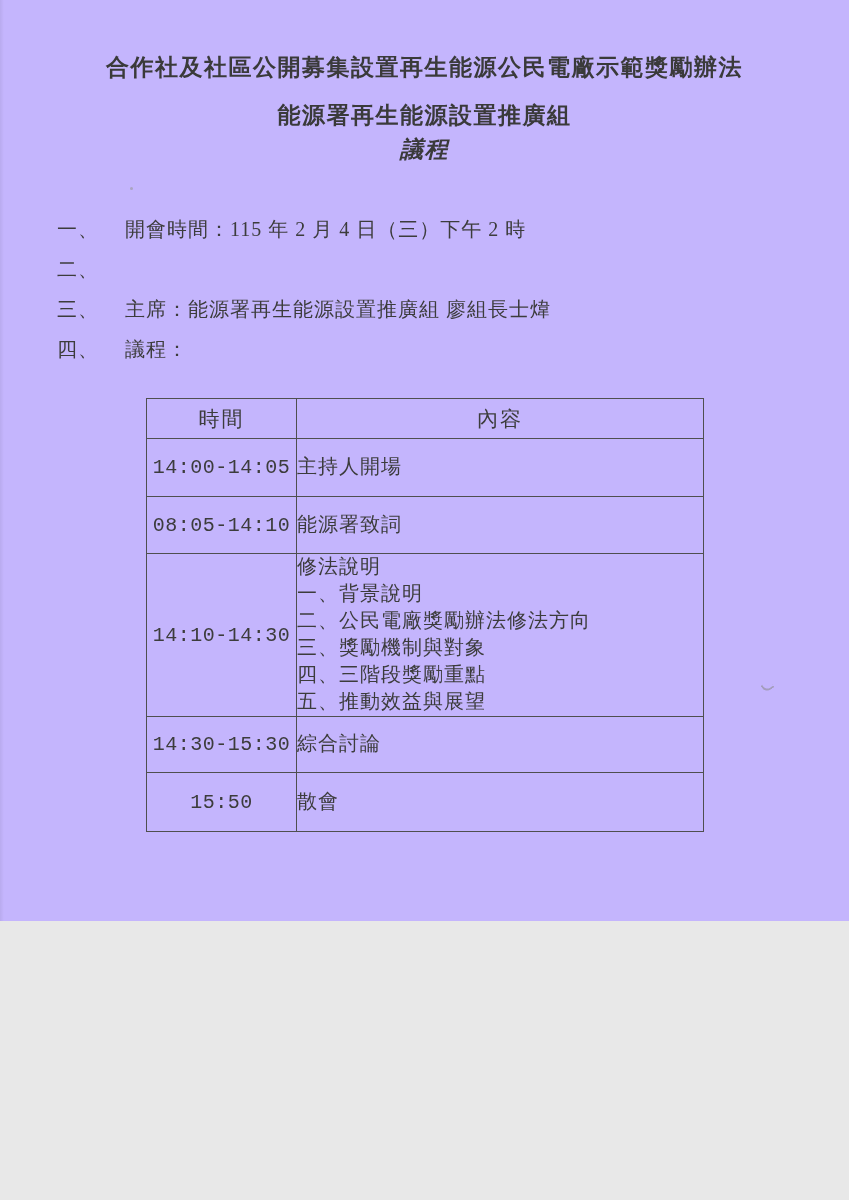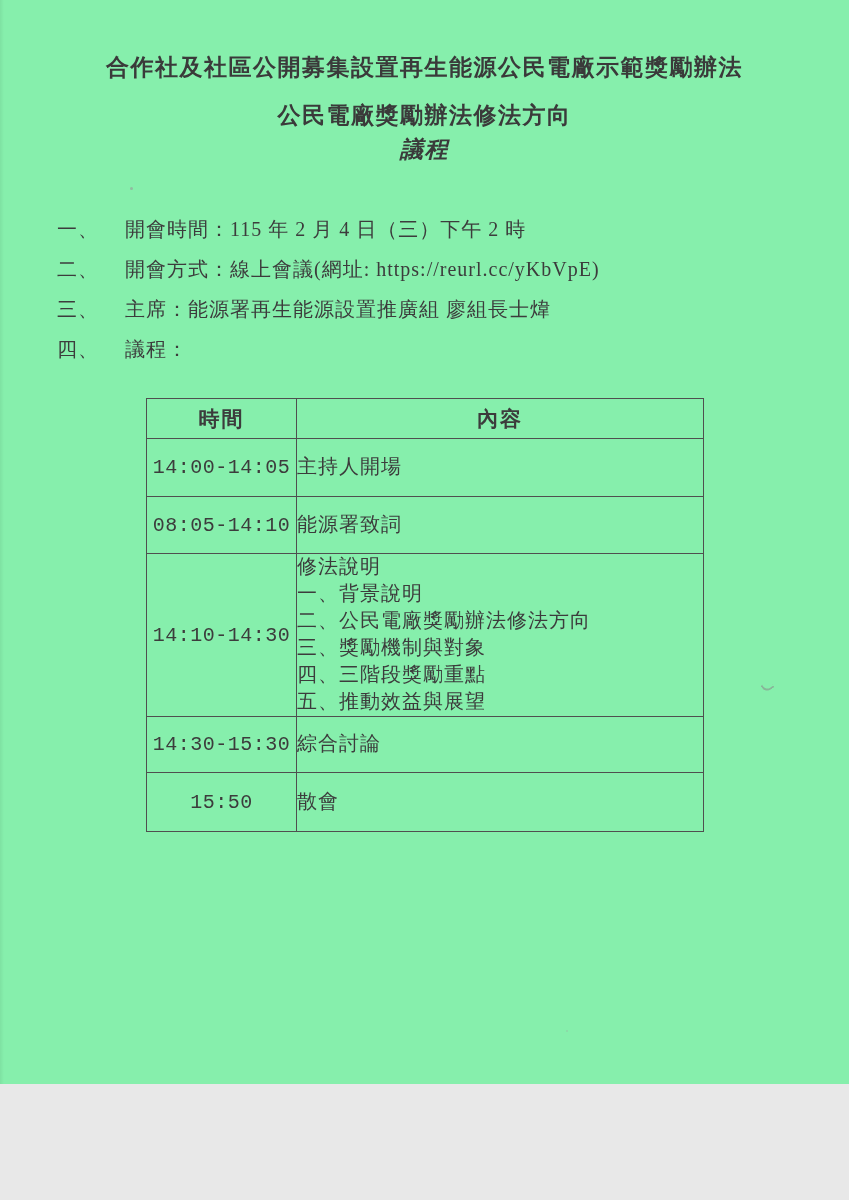--- a/index.html
+++ b/index.html
@@ -3,23 +3,23 @@
 <meta charset="utf-8">
 <style>
   html, body {
     margin: 0;
     padding: 0;
     background: #e8e8e8;
   }
   .page {
     position: relative;
     width: 849px;
-    height: 1084px;
+    height: 921px;
     margin: 0 auto;
-    background: #86efac;
+    background: #c4b5fd;
     overflow: hidden;
     font-family: "Liberation Serif", "DejaVu Serif", serif;
     color: #383838;
   }
   
   .page::before {
     content: "";
     position: absolute;
     left: 0; top: 0; bottom: 0;
     width: 4px;
@@ -74,21 +74,21 @@
   }
   table.agenda-table col.c-time { width: 150px; }
   table.agenda-table col.c-content { width: 407px; }
   table.agenda-table th,
   table.agenda-table td {
     border: 1.5px solid #4f4f4f;
     padding: 0;
     vertical-align: middle;
   }
   table.agenda-table th {
-    font-weight: bold;
+    font-weight: normal;
     font-size: 21px;
     letter-spacing: 2px;
     text-align: center;
     height: 39px;
   }
   td.time-cell {
     text-align: center;
     letter-spacing: 0.5px;
     font-family: Liberation Mono, monospace;
   }
@@ -127,31 +127,30 @@
     transform: rotate(-35deg);
     opacity: 0.55;
   }
 </style>
 </head>
 <body>
 
 <div class="page">
 
   <div class="title title-1">合作社及社區公開募集設置再生能源公民電廠示範獎勵辦法</div>
-  <div class="title title-2">公民電廠獎勵辦法修法方向</div>
+  <div class="title title-2">能源署再生能源設置推廣組</div>
   <div class="title title-3">議程</div>
 
   <div class="agenda-list">
     <div class="agenda-item">
       <span class="num">一、</span>
       <span class="txt">開會時間：115 年 2 月 4 日（三）下午 2 時</span>
     </div>
     <div class="agenda-item">
       <span class="num">二、</span>
-      <span class="txt">開會方式：線上會議(網址: https://reurl.cc/yKbVpE)</span>
     </div>
     <div class="agenda-item">
       <span class="num">三、</span>
       <span class="txt">主席：能源署再生能源設置推廣組 廖組長士煒</span>
     </div>
     <div class="agenda-item">
       <span class="num">四、</span>
       <span class="txt">議程：</span>
     </div>
   </div>

